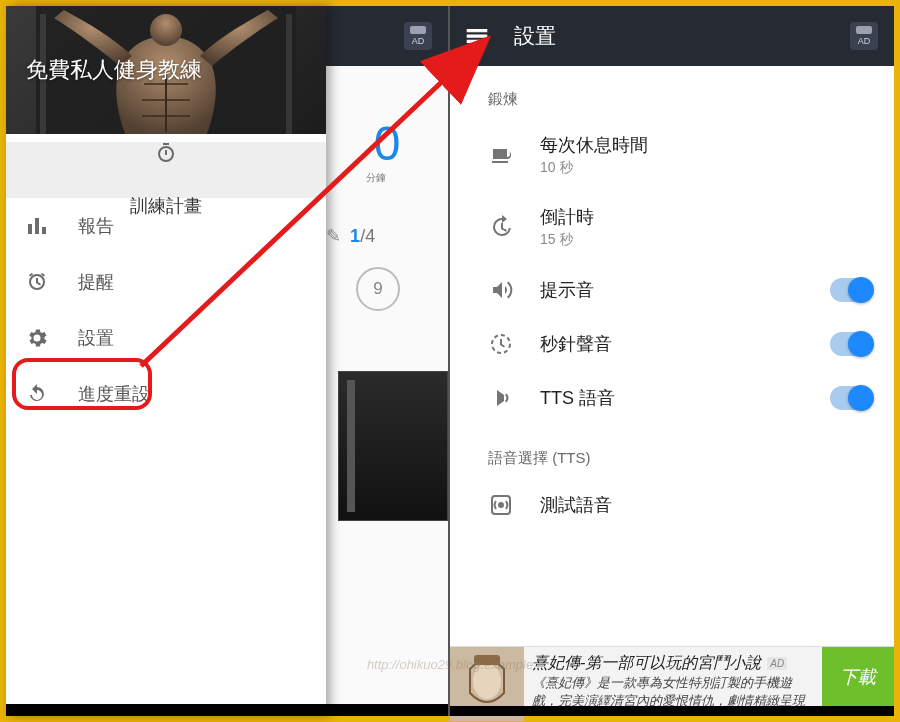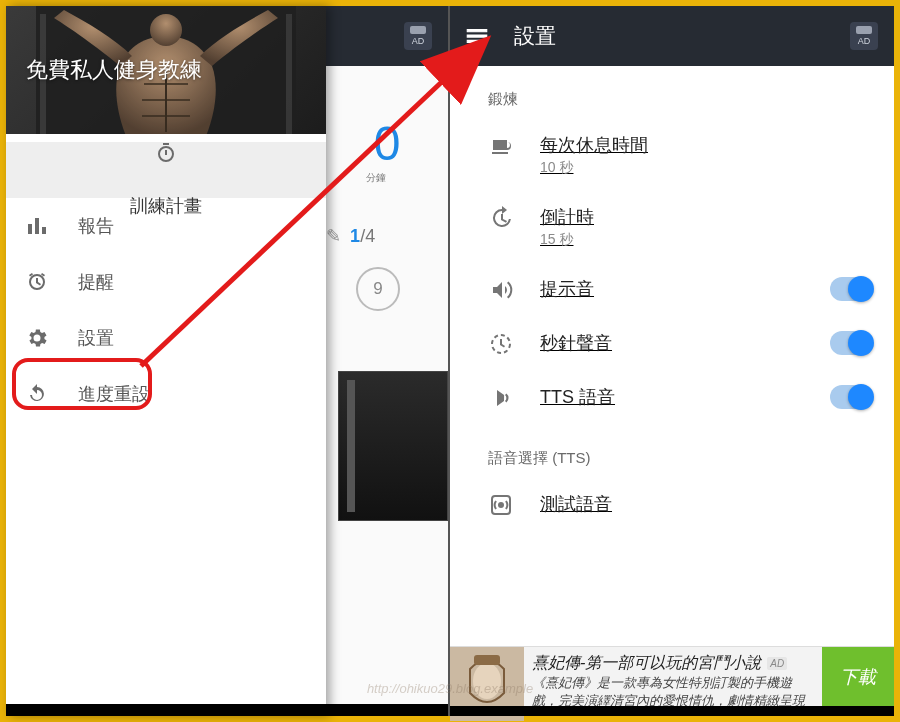--- a/index.html
+++ b/index.html
@@ -178,25 +178,24 @@
     overflow:hidden;
     padding: 18px 0 0 16px;
   }
   .section-header {
     font-size:15px;
     color:#6a6a6a;
     padding: 6px 22px 10px;
   }
   .setting-row {
     display:flex;
-    align-items:flex-start;
+    align-items:center;
     padding: 14px 22px;
     gap: 26px;
     cursor:pointer;
-    text-decoration:underline;
   }
   .setting-row .icon { width:26px; height:26px; display:flex; align-items:center; justify-content:center; }
   .setting-row .icon svg { width:24px; height:24px; fill:#757575; }
   .setting-text { flex:1; }
   .setting-title { font-size:18px; color:#222; }
   .setting-sub { font-size:14px; color:#8a8a8a; margin-top:2px; }
   .toggle {
     width:42px; height:24px;
     background:#a9cbee;
     border-radius:12px;
@@ -258,21 +257,21 @@
     position:absolute;
     bottom:0; left:0; right:0;
     height:10px;
     background:#000;
     z-index:10;
   }
 
   
   .watermark {
     position:absolute;
-    bottom:20px;
+    bottom:44px;
     left:50%;
     transform:translateX(-50%);
     color: rgba(140,120,100,.35);
     font-size:13px;
     font-style:italic;
     pointer-events:none;
     z-index:20;
     white-space:nowrap;
   }
 

